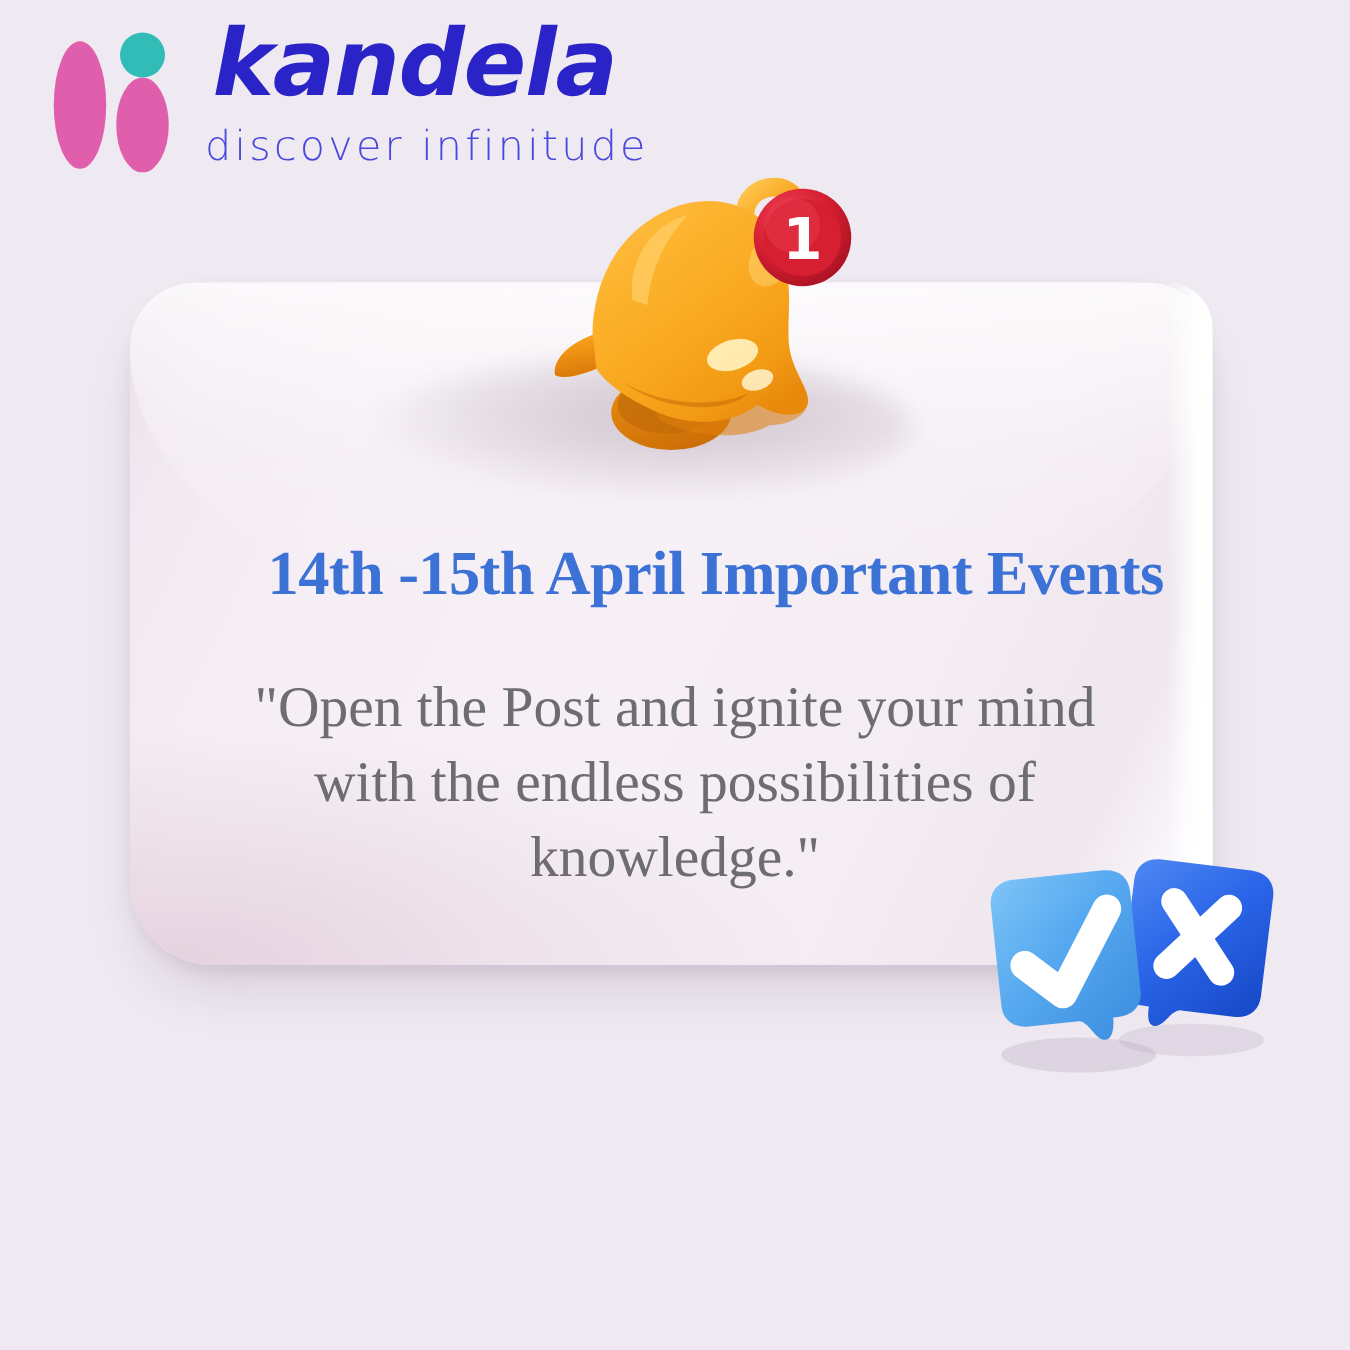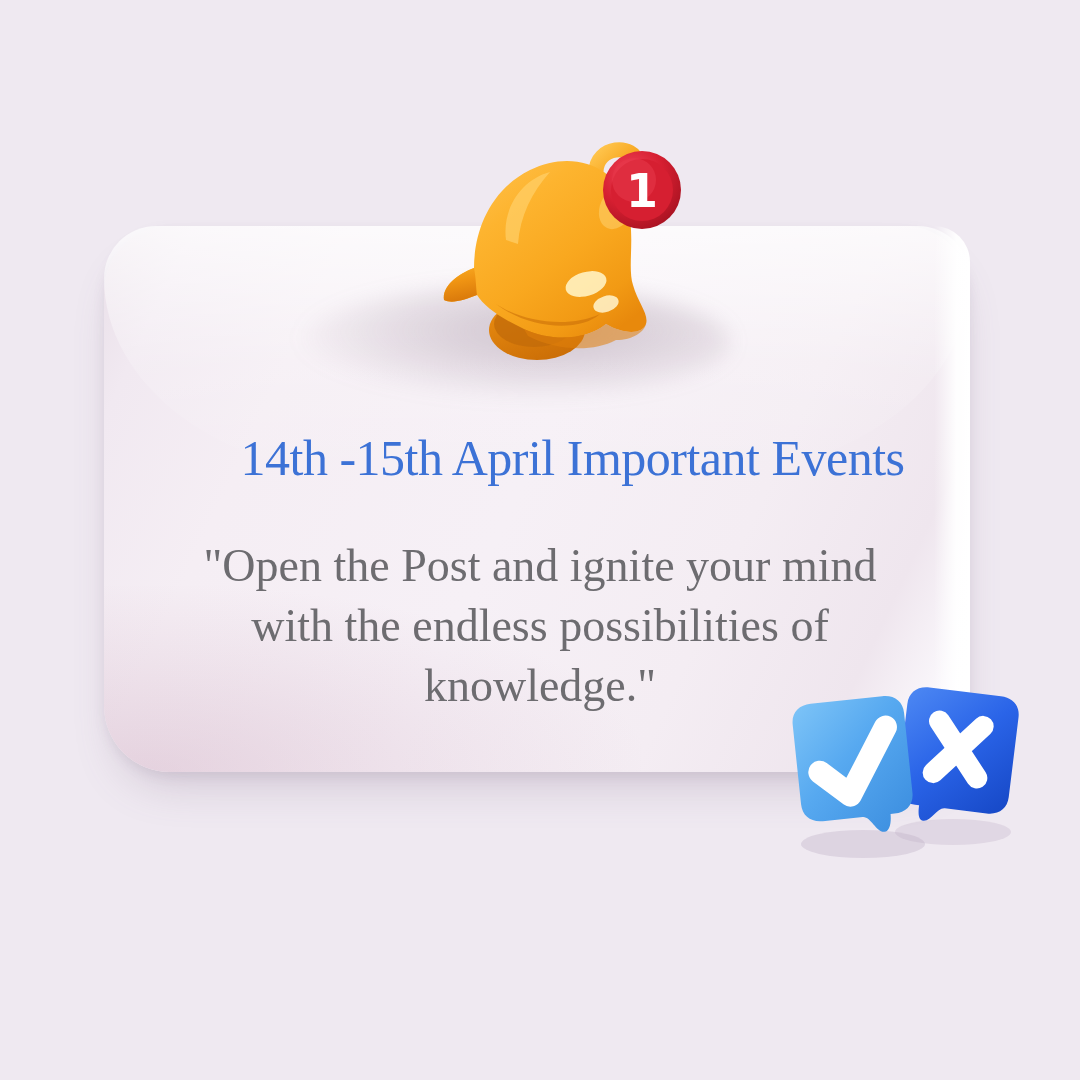--- a/index.html
+++ b/index.html
@@ -132,21 +132,21 @@
   }
 
   
   .card-heading {
     position: absolute;
     left: 104px;
     top: 431px;
     width: 937px;
     text-align: center;
     font-family: "Liberation Serif", serif;
-    font-weight: normal;
+    font-weight: bold;
     font-size: 50px;
     letter-spacing: -0.5px;
     color: #3c72d6;
     line-height: 1.08;
     white-space: nowrap;
   }
   .card-quote {
     position: absolute;
     left: 190px;
     top: 536px;
@@ -175,20 +175,37 @@
     top: 672px;
     width: 250px;
     height: 190px;
   }
 </style>
 </head>
 <body>
 
 <div id="poster">
 
+  <div class="brand">
+
+    <div class="logo-mark">
+      <svg viewBox="0 0 118 118" width="118" height="118" aria-hidden="true">
+
+        <ellipse cx="34" cy="64" rx="21" ry="51" fill="#e05fac"></ellipse>
+
+        <ellipse cx="84" cy="80" rx="21" ry="38" fill="#e05fac"></ellipse>
+
+        <circle cx="84" cy="24" r="18" fill="#31bcb8"></circle>
+      </svg>
+    </div>
+
+    <div class="logo-wordmark">kandela</div>
+
+    <div class="logo-tagline">discover infinitude</div>
+  </div>
 
   <div class="card">
     <div class="card-sheen"></div>
     <div class="card-lowlight"></div>
     <div class="card-rim"></div>
   </div>
 
   <div class="bell-shadow"></div>
 
   <div class="card-heading">14th -15th April Important Events</div>

